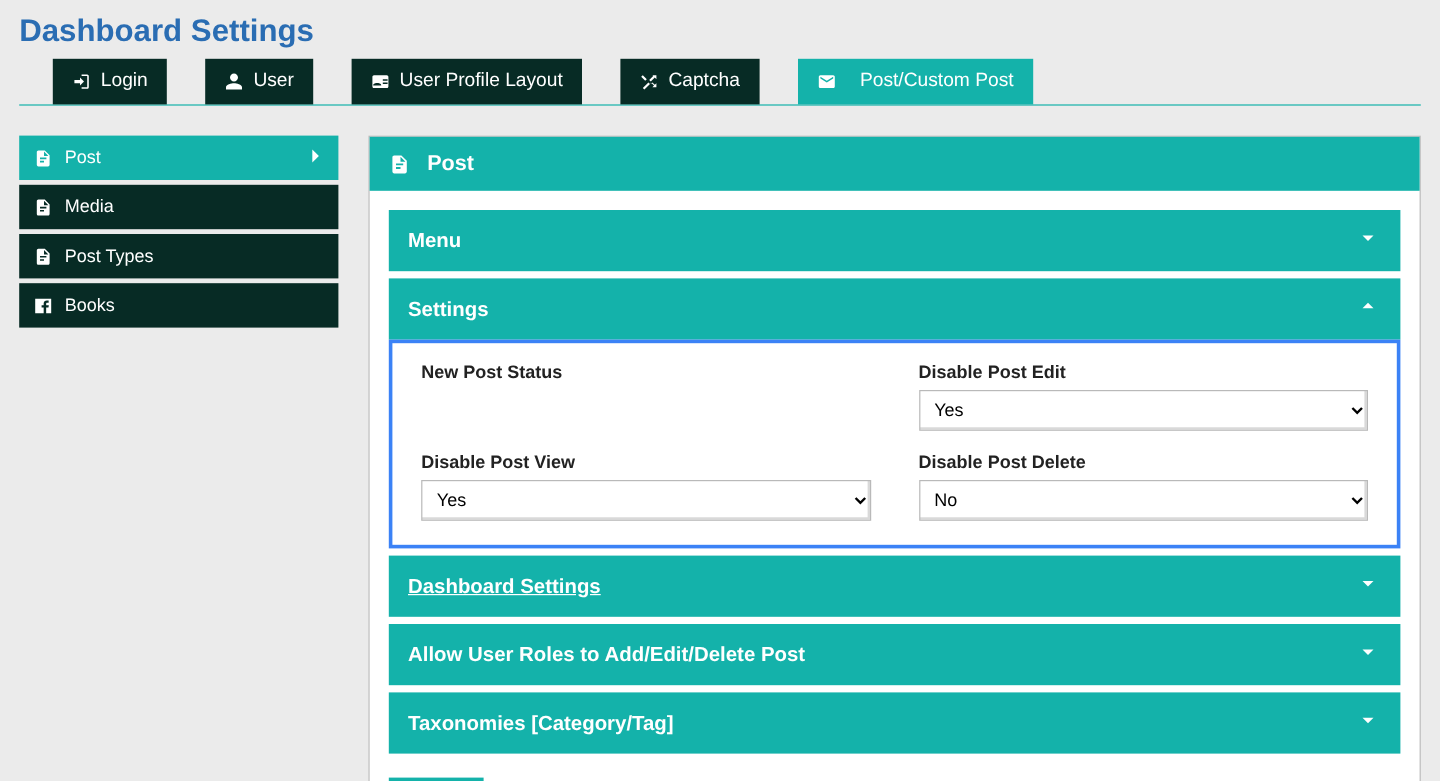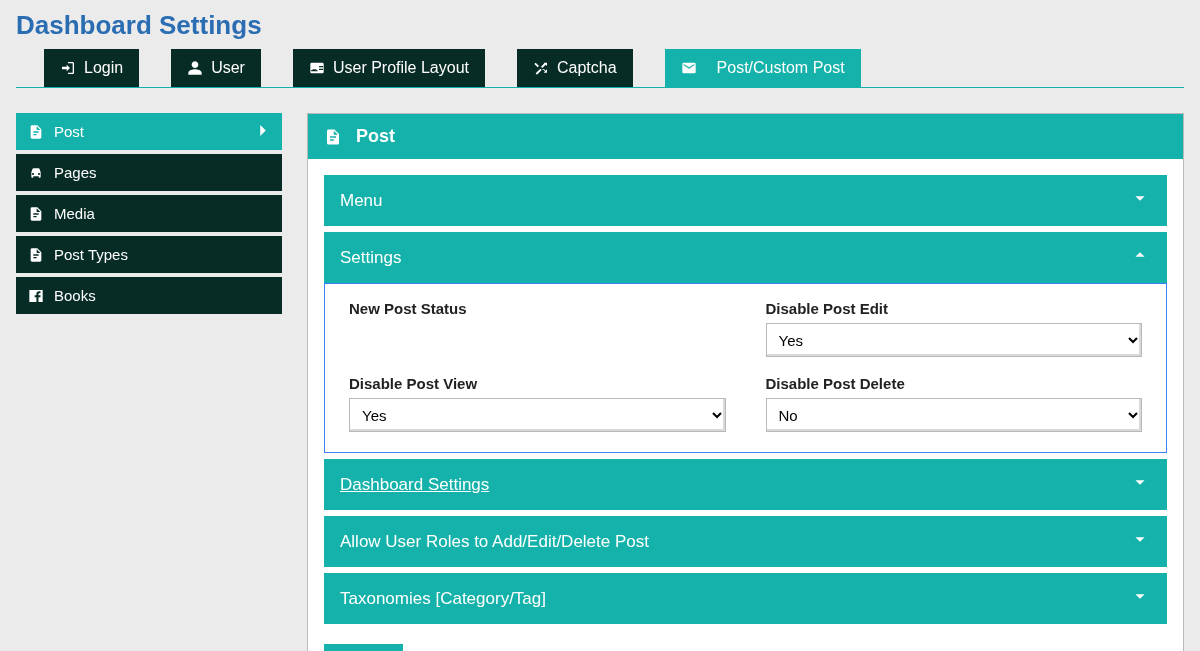--- a/index.html
+++ b/index.html
@@ -91,31 +91,31 @@
     align-items: center;
     gap: 14px;
   }
   .main-head .icon { width:18px; height:18px; fill:#fff; }
   .main-body { padding: 16px; }
   .acc {
     background: #14b2aa;
     color: #fff;
     padding: 12px 16px;
     font-size: 17px;
-    font-weight: 400;
+    font-weight: 700;
     margin-bottom: 6px;
     cursor: pointer;
     display: flex;
     align-items: center;
     justify-content: space-between;
   }
   .acc .chev svg { width:22px; height:22px; fill:#fff; }
   .acc .label.underlined { text-decoration: underline; }
   .acc-body {
-    border: 1px solid #3b82f6;
+    border: 3px solid #3b82f6;
     padding: 16px 24px 20px 24px;
     margin: -6px 0 6px 0;
   }
   .form-grid {
     display: grid;
     grid-template-columns: 1fr 1fr;
     column-gap: 40px;
     row-gap: 18px;
   }
   .form-field label {
@@ -200,28 +200,20 @@
           <svg viewBox="0 0 24 24">
               <path d="M14 2H6C4.9 2 4 2.9 4 4v16c0 1.1.9 2 2 2h12c1.1 0 2-.9 2-2V8l-6-6zm-1 15H8v-2h5v2zm3-4H8v-2h8v2zm-3-5V3.5L18.5 9H13z"></path>
             </svg>
         </span>
         <span>Post</span>
         <span class="chev">
           <svg viewBox="0 0 24 24">
               <path d="M9 6l6 6-6 6V6z"></path>
             </svg>
         </span>
-      </button>
-      <button class="side-item">
-        <span class="icon">
-          <svg viewBox="0 0 24 24">
-              <path d="M5 11l1.5-4.5C6.8 5.6 7.7 5 8.7 5h6.6c1 0 1.9.6 2.2 1.5L19 11v7c0 .6-.4 1-1 1h-1c-.6 0-1-.4-1-1v-1H8v1c0 .6-.4 1-1 1H6c-.6 0-1-.4-1-1v-7zm2.5 4c.8 0 1.5-.7 1.5-1.5S8.3 12 7.5 12 6 12.7 6 13.5 6.7 15 7.5 15zm9 0c.8 0 1.5-.7 1.5-1.5S17.3 12 16.5 12 15 12.7 15 13.5s.7 1.5 1.5 1.5z"></path>
-            </svg>
-        </span>
-        <span>Pages</span>
       </button>
       <button class="side-item">
         <span class="icon">
           <svg viewBox="0 0 24 24">
               <path d="M14 2H6C4.9 2 4 2.9 4 4v16c0 1.1.9 2 2 2h12c1.1 0 2-.9 2-2V8l-6-6zm-1 15H8v-2h5v2zm3-4H8v-2h8v2zm-3-5V3.5L18.5 9H13z"></path>
             </svg>
         </span>
         <span>Media</span>
       </button>
       <button class="side-item">

